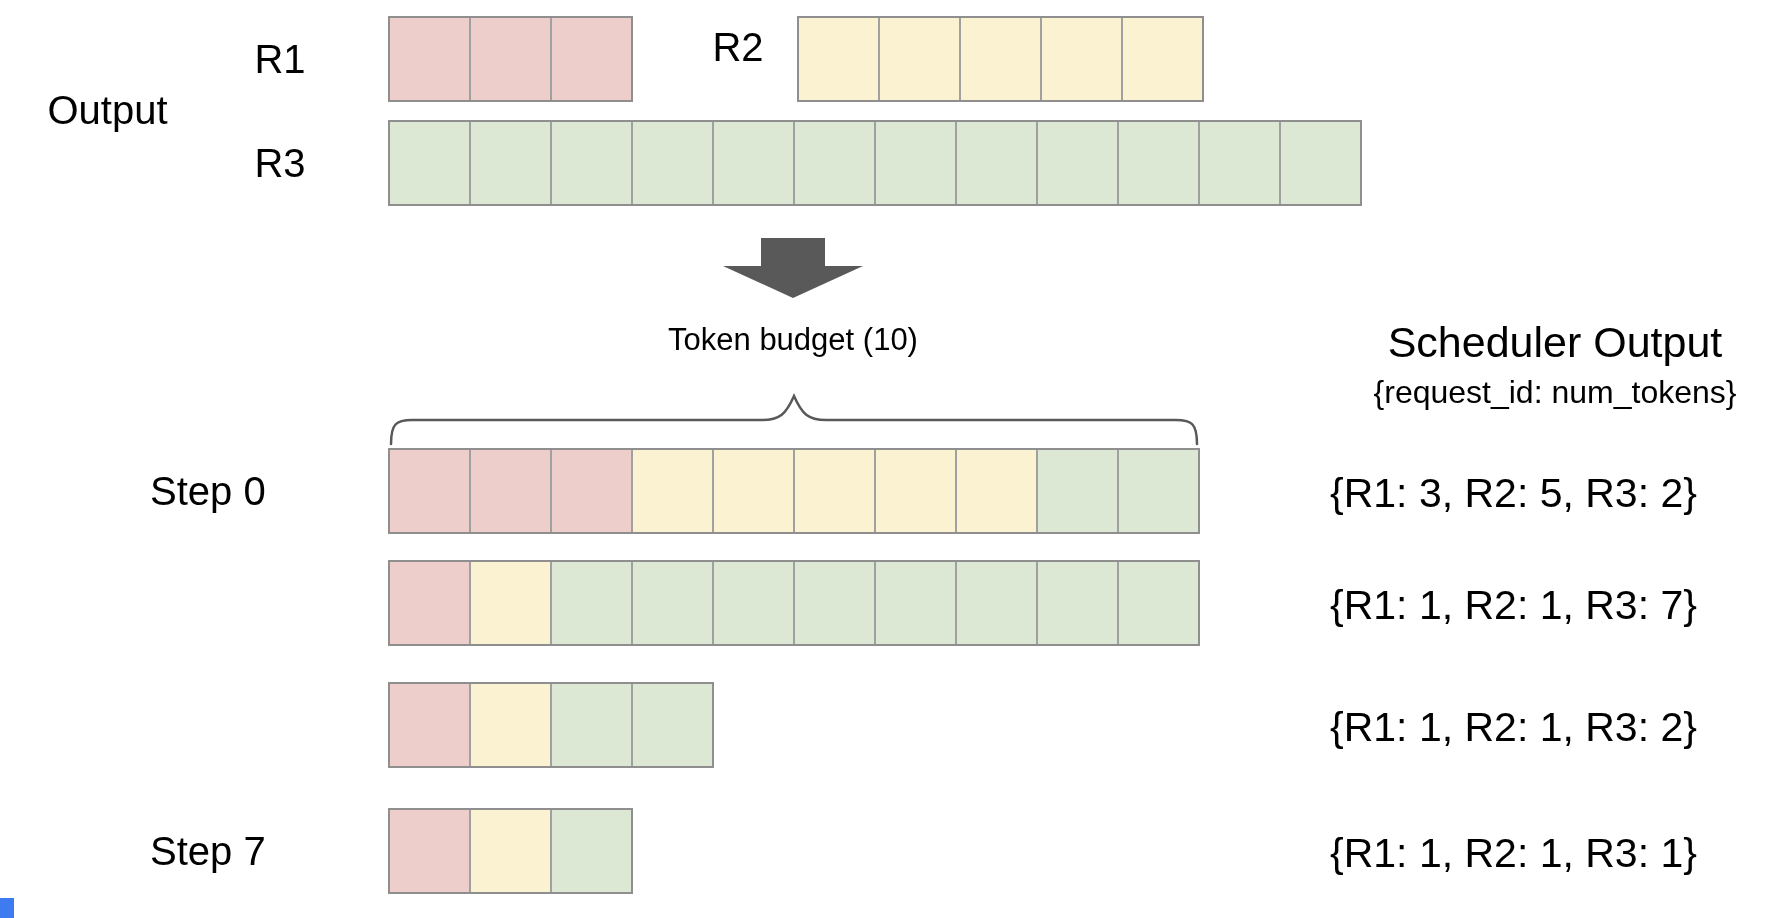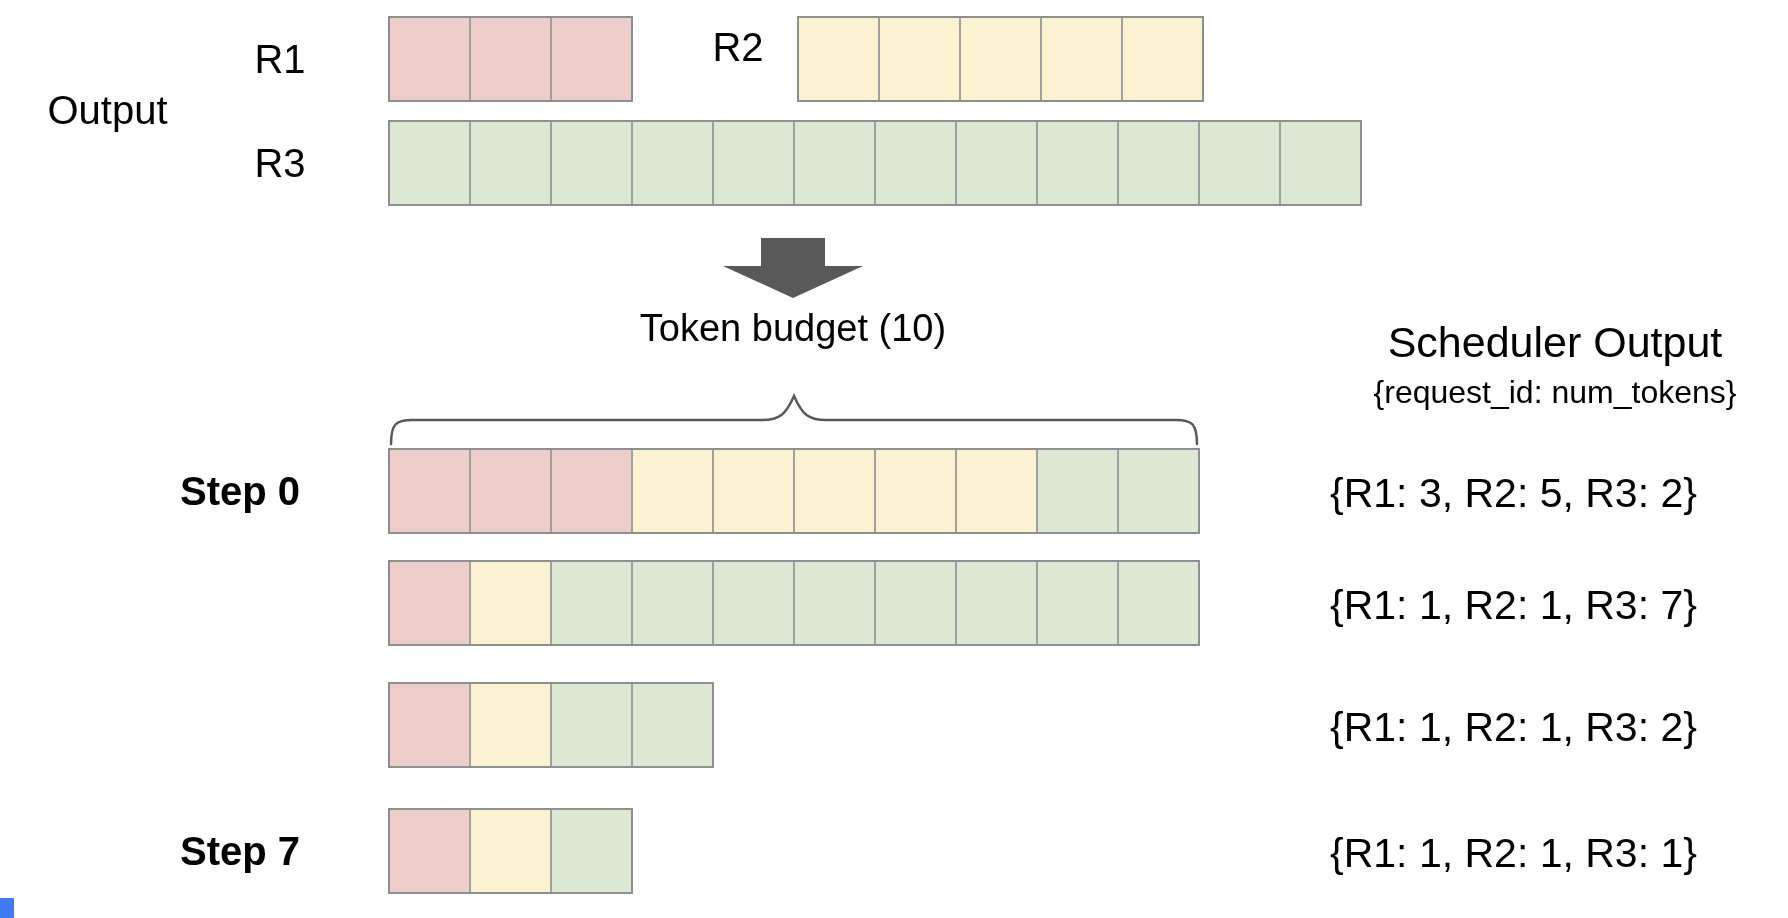--- a/index.html
+++ b/index.html
@@ -29,35 +29,35 @@
   .r3-label{left:215px;top:120px;width:130px;line-height:86px;}
   .r1-strip{left:388px;top:16px;}
   .r2-strip{left:797px;top:16px;}
   .r3-strip{left:388px;top:120px;}
 
   
   .down-arrow{position:absolute;left:723px;top:238px;width:140px;height:62px;}
   .down-arrow polygon{fill:var(--arrow-fill);}
 
   
-  .token-budget{left:493px;top:307px;width:600px;font-size:38px;}
+  .token-budget{left:493px;top:322px;width:600px;font-size:31px;}
   .brace-svg{position:absolute;left:388px;top:392px;width:812px;height:54px;}
   .brace-svg path{fill:none;stroke:var(--brace-stroke);stroke-width:2.5;stroke-linecap:round;}
 
   
   .sched-title{left:1320px;top:318px;width:470px;font-size:43px;}
   .sched-subtitle{left:1320px;top:374px;width:470px;font-size:32px;}
 
   
   .step-row{position:absolute;left:0;width:1788px;height:86px;}
   .step-0{top:448px;}
   .step-1{top:560px;}
   .step-2{top:682px;}
   .step-3{top:808px;}
-  .step-label{position:absolute;left:150px;width:180px;font-size:40px;line-height:86px;text-align:center;white-space:nowrap;font-weight:bold;}
+  .step-label{position:absolute;left:150px;width:180px;font-size:40px;line-height:86px;white-space:nowrap;}
   .step-strip{left:388px;top:0;}
   .step-output{position:absolute;left:1330px;font-size:41px;line-height:90px;white-space:nowrap;}
 
   .corner-marker{position:absolute;left:0;top:898px;width:14px;height:20px;background:var(--corner-blue);}
 </style>
 </head>
 <body>
 
 <div class="canvas">
 

